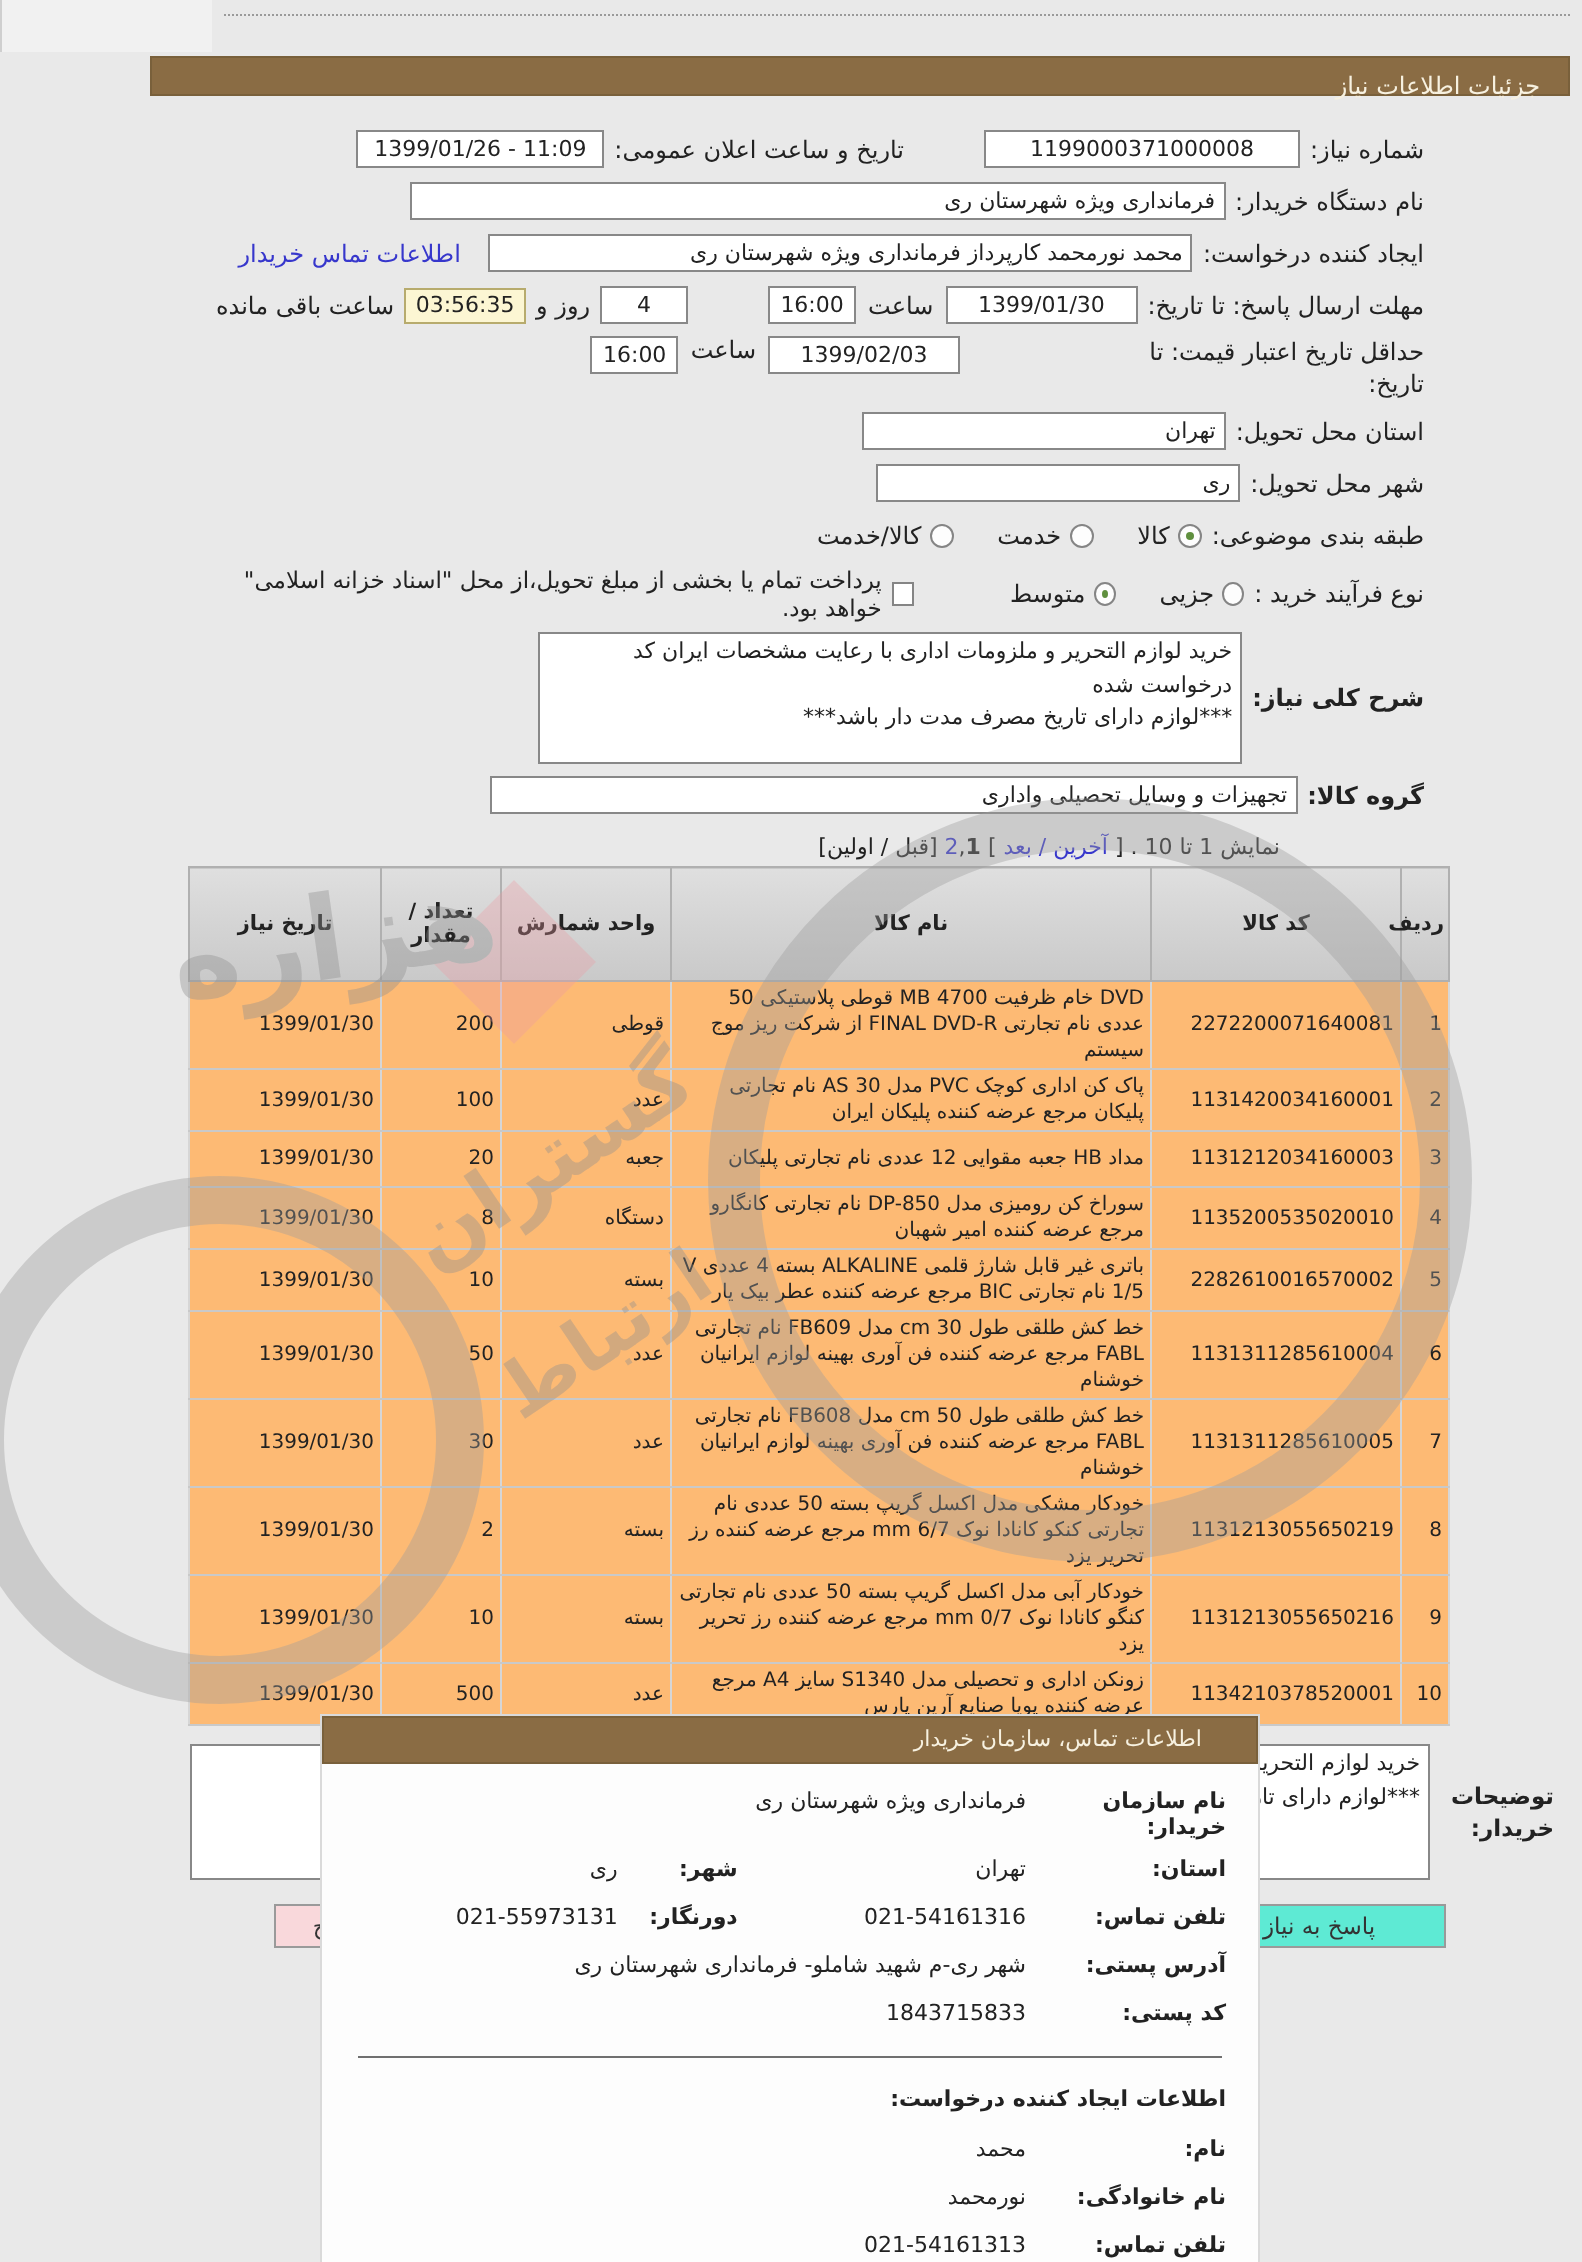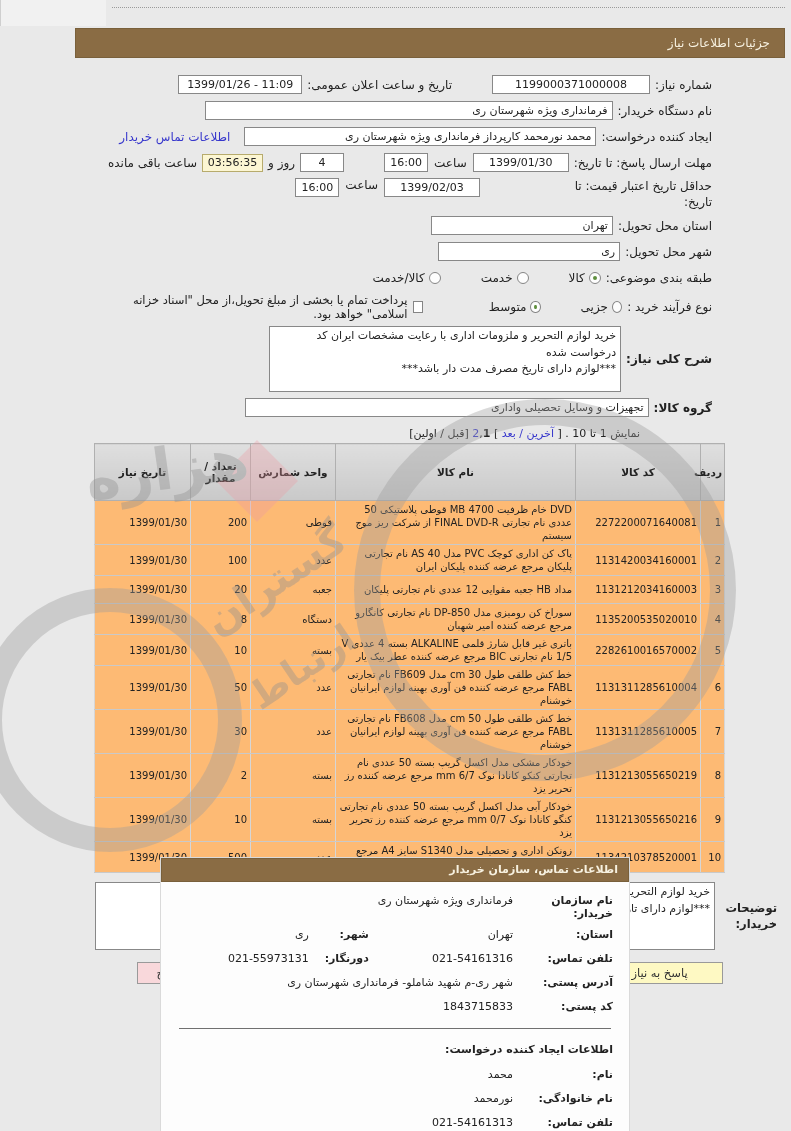--- a/index.html
+++ b/index.html
@@ -6,21 +6,21 @@
   body {
     margin:0; width:791px; height:1131px; position:relative; overflow:hidden;
     background:#e9e9e9; color:#222;
     font-family:"DejaVu Sans", sans-serif; font-size:12px; direction:rtl;
   }
   .topline { position:absolute; top:7px; left:112px; right:6px; border-top:1px dotted #9a9a9a; }
   .topstrip { position:absolute; top:0; left:0; width:106px; height:26px; background:#f1f1f1; border-left:1px solid #cfcfcf;}
 
   .panel { position:absolute; top:28px; left:75px; width:710px; }
   .bar { background:#8a6c44; border:1px solid #79603b; color:#f7f1e0; }
-  .panel-header { height:30px; line-height:28px; padding:0 14px; font-size:12px; }
+  .panel-header { height:20px; line-height:28px; padding:0 14px; font-size:12px; }
 
   .form-area { padding:16px 73px 0 28px; }
   .frow { display:flex; align-items:center; margin-bottom:5px; min-height:21px; }
   .frow.top { align-items:flex-start; }
   .flabel { white-space:nowrap; margin-left:5px; font-size:12px; }
   .flabel.b { font-weight:bold; }
   .wraplabel { width:168px; margin-left:64px; white-space:normal; line-height:1.35; }
   .ibox, textarea {
     background:#fff; border:1px solid #888; height:19px; padding:1px 4px;
     font-family:"DejaVu Sans", sans-serif; font-size:11px; color:#222; direction:rtl;
@@ -32,21 +32,21 @@
   .w-org{width:408px;} .w-creator{width:352px;}
   .w-date{width:96px;} .w-time{width:44px;} .w-days{width:44px;}
   .w-prov{width:182px;}
   .remaining { width:68px; background:#fcf6d3; border:1px solid #b7ab6d; height:18px;
     display:inline-flex; align-items:center; justify-content:center; font-size:11px; }
   .link { color:#3737cc; cursor:pointer; margin-right:14px; font-size:12px; }
   .gap40 { margin-right:40px; }
   .radio { display:inline-block; width:12px; height:12px; border-radius:50%;
     border:1px solid #858585; background:#fdfdfd; position:relative; margin-left:4px; vertical-align:-2px;}
   .radio.sel::after { content:""; position:absolute; inset:3px; border-radius:50%; background:#5f8f3e; }
-  .rlabel { margin-left:40px; }
+  .rlabel { margin-left:22px; }
   .checkbox { display:inline-block; width:12px; height:12px; border:1px solid #858585;
     background:#fff; margin:0 26px 0 5px; vertical-align:-2px; }
   .small { font-size:11.5px; }
 
   .section-title { font-weight:bold; margin:10px 0 8px; font-size:12px; }
   .w-group { width:404px; }
 
   .pag-wrap { padding:4px 145px 3px 0; text-align:right; font-size:11px; }
   .pag-wrap .lnk { color:#3737cc; cursor:pointer; }
   .pag-wrap .cur { font-weight:bold; }
@@ -58,28 +58,28 @@
   table.goods td { background:#fdba74; border:1px solid #d6d6d6; border-bottom:1px solid #c9c9c9;
     font-size:10px; text-align:right; padding:2px 3px; line-height:1.3; height:28px; }
   col.c-row{width:24px;} col.c-code{width:125px;} col.c-name{width:240px;}
   col.c-unit{width:85px;} col.c-qty{width:60px;} col.c-date{width:96px;}
 
   .notes-area { display:flex; align-items:center; padding:9px 8px 0 20px; }
   .notes-label { font-weight:bold; width:62px; line-height:1.4; font-size:11.5px; }
   .notes-text { flex:1; height:68px; }
 
   .btn-row { display:flex; justify-content:center; gap:14px; margin-top:12px; }
-  .btn { border:1px solid #9a9a9a; background:#fef9c3; color:#333; height:22px;
+  .btn { border:1px solid #9a9a9a; background:#5eead4; color:#333; height:22px;
     padding:0 18px; font-family:"DejaVu Sans",sans-serif; font-size:11.5px; cursor:pointer; }
   .btn.pink { background:#f9d8db; }
   .btn.wide { padding:0 34px; }
 
   .contact { position:absolute; top:857px; left:160px; width:470px; background:#fdfdfd;
     border:1px solid #dadada; }
-  .contact-header { height:24px; line-height:22px; padding:0 10px; font-size:11px; font-weight:bold; }
+  .contact-header { height:24px; line-height:22px; padding:0 27px; font-size:11px; font-weight:normal; }
   .contact-body { padding:12px 16px 14px; font-size:11px; }
   .crow { display:flex; margin-bottom:8px; min-height:16px; }
   .clabel { font-weight:bold; width:100px; }
   .pair { display:flex; } .pair.r { width:56%; } .pair.l { width:44%; }
   .pair .clabel2 { font-weight:bold; width:60px; }
   .contact hr { border:none; border-top:1px solid #707070; margin:12px 2px 14px; }
   .sub-title { font-weight:bold; margin-bottom:12px; }
 
   .watermark { position:absolute; inset:0; pointer-events:none; z-index:10; opacity:.38; }
   .wm-word { position:absolute; color:#8f8f8f; font-weight:bold; }
@@ -213,21 +213,21 @@
             <td>1</td>
             <td class="ltr">2272200071640081</td>
             <td>DVD خام ظرفیت MB 4700 قوطی پلاستیکی 50 عددی نام تجارتی FINAL DVD-R از شرکت ریز موج سیستم</td>
             <td>قوطی</td>
             <td>200</td>
             <td class="ltr">1399/01/30</td>
           </tr>
         <tr>
             <td>2</td>
             <td class="ltr">1131420034160001</td>
-            <td>پاک کن اداری کوچک PVC مدل AS 40 نام تجارتی پلیکان مرجع عرضه کننده پلیکان ایران</td>
+            <td>پاک کن اداری کوچک PVC مدل AS 30 نام تجارتی پلیکان مرجع عرضه کننده پلیکان ایران</td>
             <td>عدد</td>
             <td>100</td>
             <td class="ltr">1399/01/30</td>
           </tr>
         <tr>
             <td>3</td>
             <td class="ltr">1131212034160003</td>
             <td>مداد HB جعبه مقوایی 12 عددی نام تجارتی پلیکان</td>
             <td>جعبه</td>
             <td>20</td>

